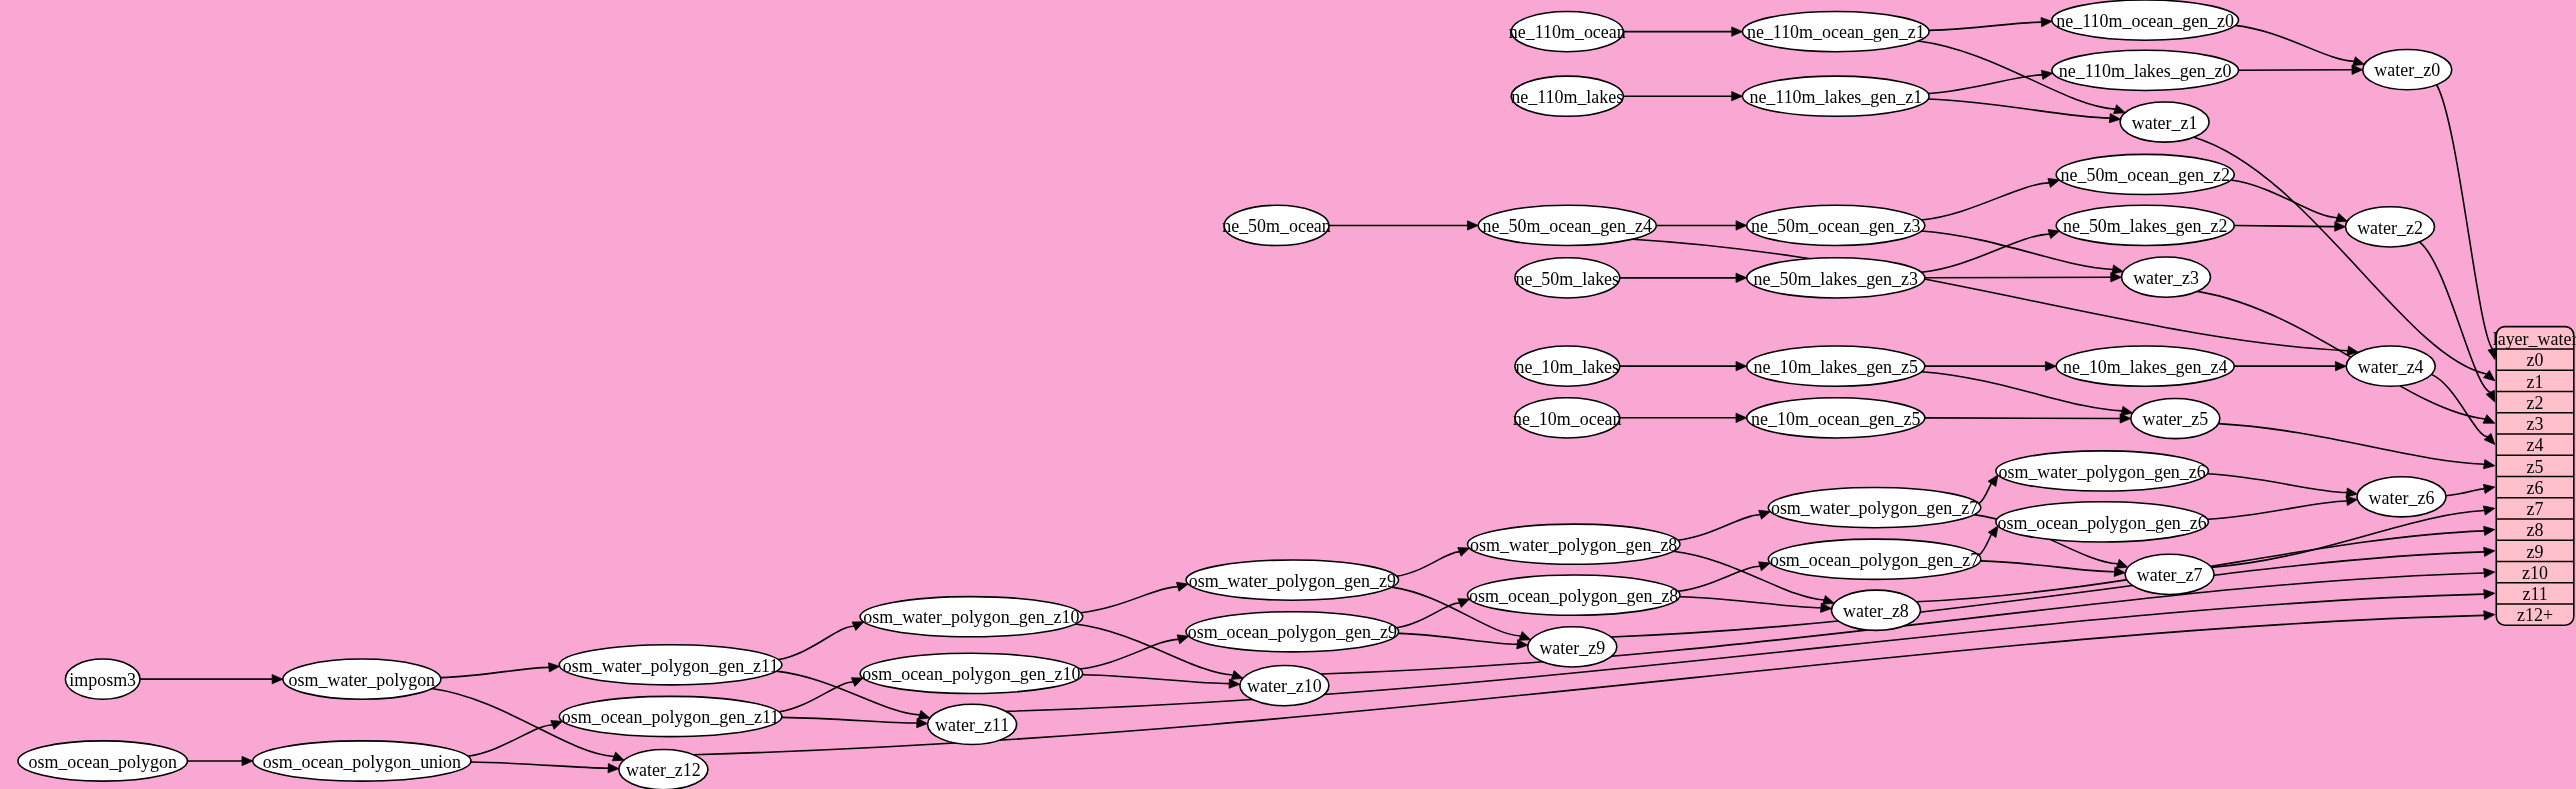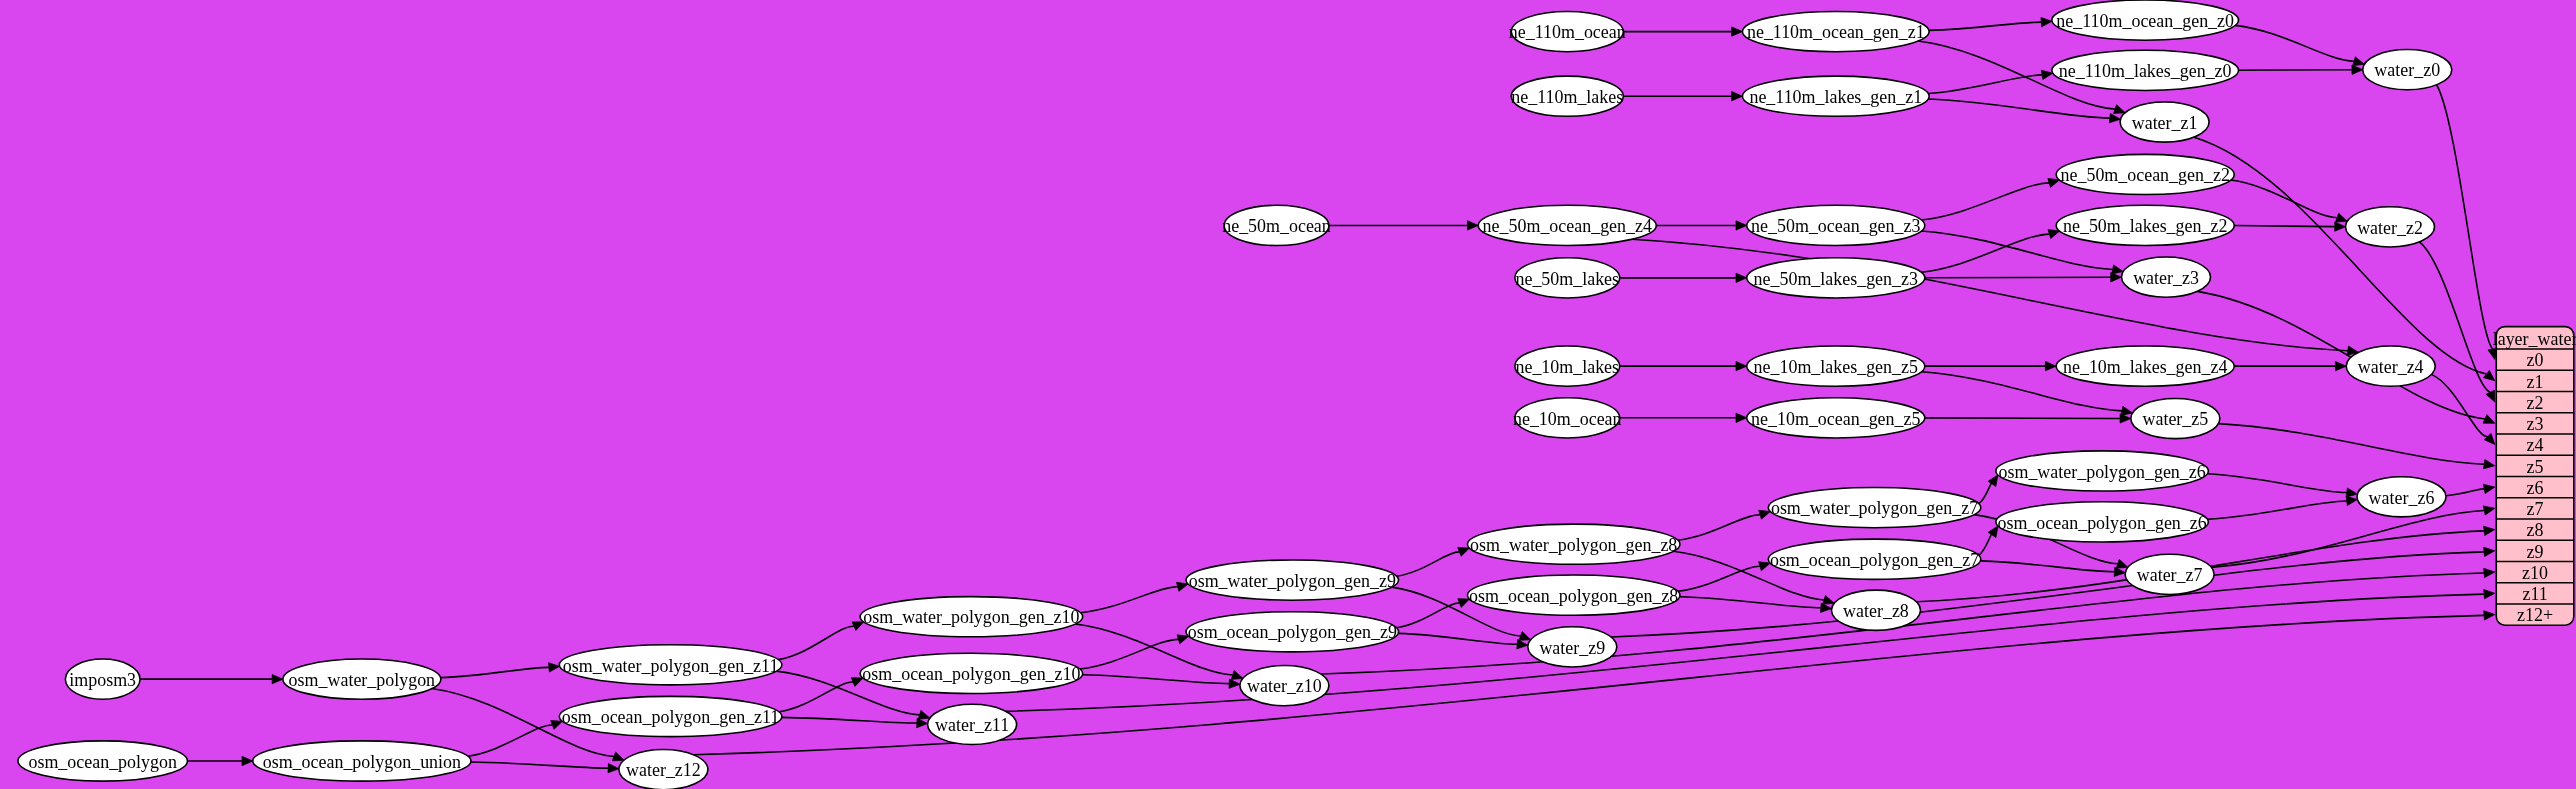--- a/index.html
+++ b/index.html
@@ -1,18 +1,18 @@
 <!DOCTYPE html>
 <html style="font-size:11.5px"><head>
 <meta charset="utf-8">
 <style>
   html,body{margin:0;padding:0;background:#ffffff;}
   body{width:2576px;height:789px;overflow:hidden;
        font-family:"Liberation Serif","DejaVu Serif",serif;}
-  #graph-root{position:relative;width:2576px;height:789px;background:#d946ef;}
+  #graph-root{position:relative;width:2576px;height:789px;background:#f9a8d4;}
   svg#graph-canvas{position:absolute;left:0;top:0;width:2576px;height:789px;display:block;}
   .node-ellipse{fill:#ffffff;stroke:#000000;stroke-width:2.2;}
   .node-label{font-family:"Liberation Serif","DejaVu Serif",serif;font-size:25px;fill:#000000;
               text-anchor:middle;dominant-baseline:central;}
   .edge-path{fill:none;stroke:#000000;stroke-width:2.2;}
   .edge-head{fill:#000000;stroke:#000000;stroke-width:1;}
   .legend-box{fill:#ffc0cb;stroke:#000000;stroke-width:2.2;}
   .legend-title-text{font-family:"Liberation Serif","DejaVu Serif",serif;font-size:25px;fill:#000;
               text-anchor:middle;dominant-baseline:central;}
   .legend-row-text{font-family:"Liberation Serif","DejaVu Serif",serif;font-size:25px;fill:#000;

